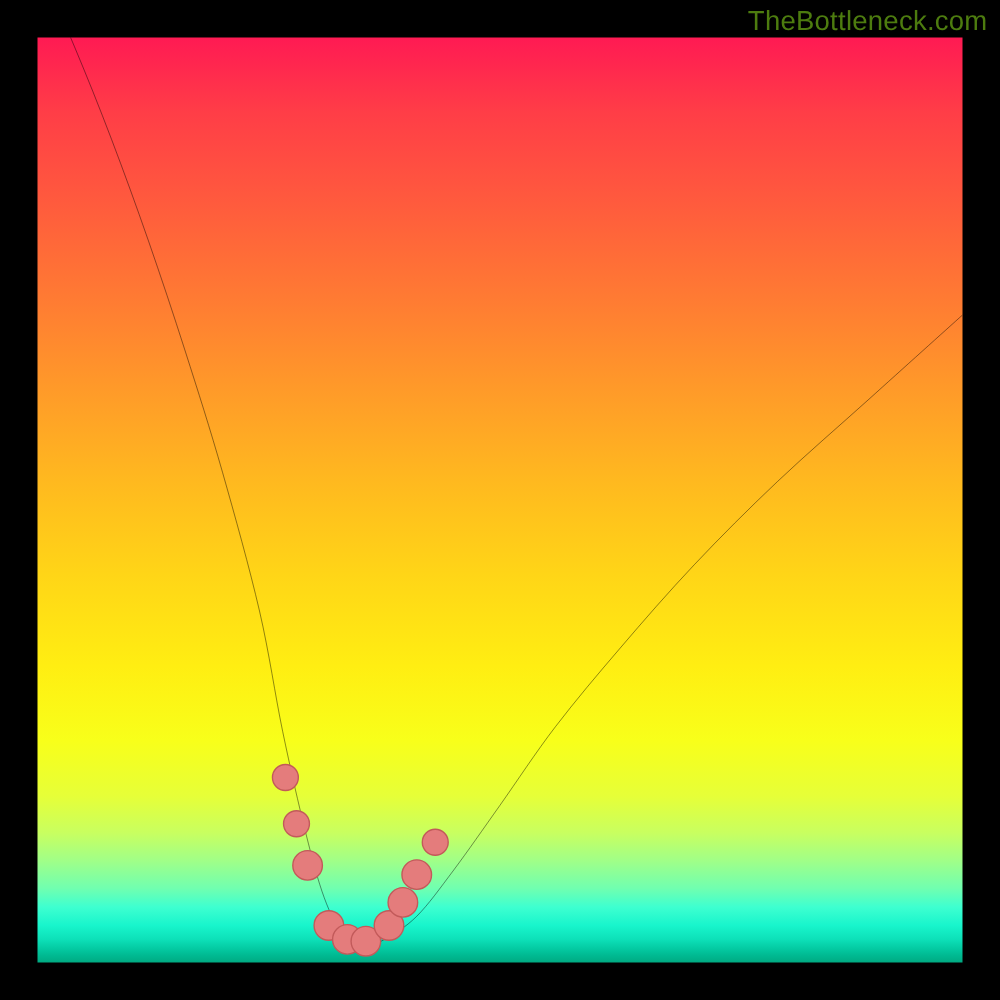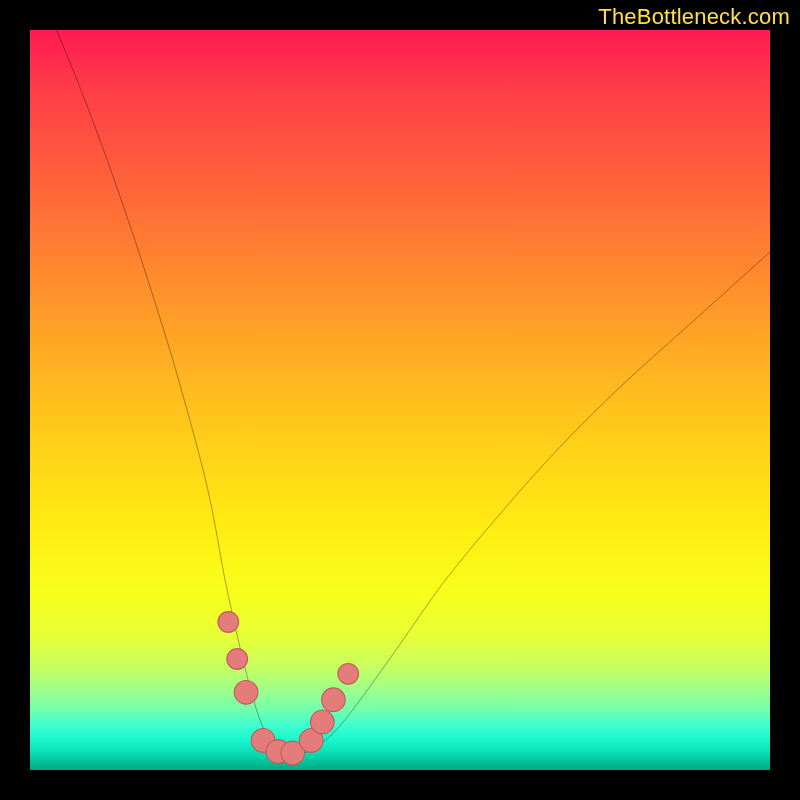--- a/index.html
+++ b/index.html
@@ -49,21 +49,21 @@
     position: absolute;
     left: 0;
     top: 0;
     width: 740px;
     height: 740px;
   }
   .watermark {
     position: absolute;
     top: 4px;
     right: 10px;
-    color: #fde047;
+    color: #4d7c0f;
     font-size: 22px;
     letter-spacing: 0.2px;
     user-select: none;
     pointer-events: none;
   }
 </style>
 </head>
 <body>
 
 <div class="outer">

